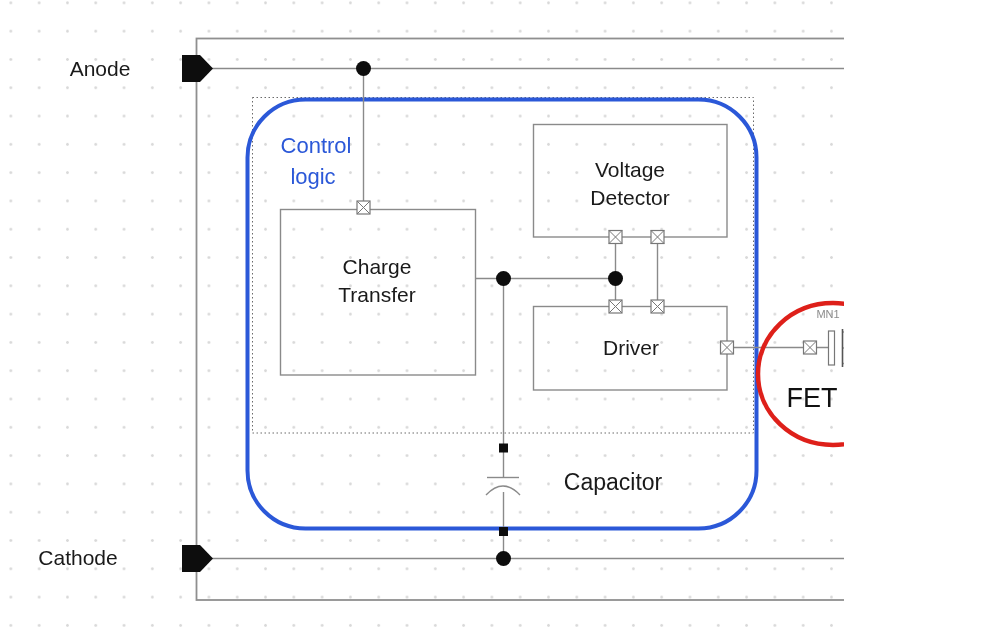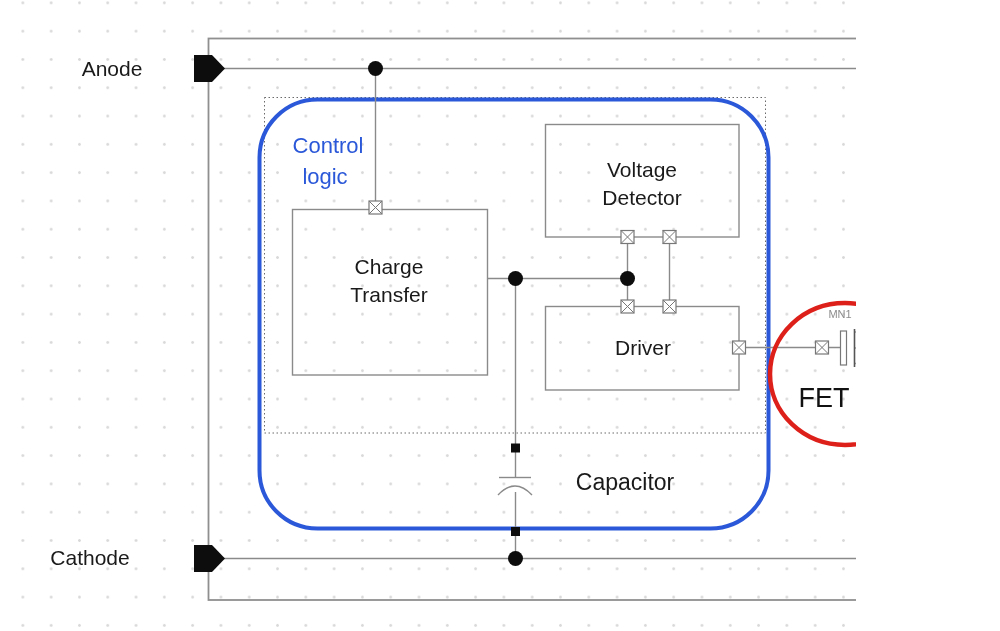--- a/index.html
+++ b/index.html
@@ -5,21 +5,20 @@
   html,body { margin:0; padding:0; }
   body { font-family:"Liberation Sans", sans-serif; }
   .canvas {
     position:relative;
     width:844px; height:631px;
     background-color:#ffffff;
     background-image: radial-gradient(circle, #d9d9d9 1.1px, transparent 1.6px);
     background-size: 28.3px 28.3px;
     background-position: 25px 17px;
     overflow:hidden;
-    margin-left:12px;
   }
   svg { position:absolute; left:0; top:0; }
   .wire   { stroke:#8a8a8a; stroke-width:1.4; fill:none; }
   .boxln  { stroke:#8a8a8a; stroke-width:1.4; fill:none; }
   .outer  { stroke:#8f8f8f; stroke-width:1.8; fill:none; }
   .dotted { stroke:#6a6a6a; stroke-width:1; fill:none; stroke-dasharray:1.5 2.5; }
   .blockt { font-size:21px; fill:#1a1a1a; text-anchor:middle; }
   .pint   { font-size:21px; fill:#1a1a1a; text-anchor:middle; }
   .capt   { font-size:23px; fill:#1a1a1a; text-anchor:middle; }
   .fett   { font-size:27px; fill:#111111; text-anchor:middle; }

